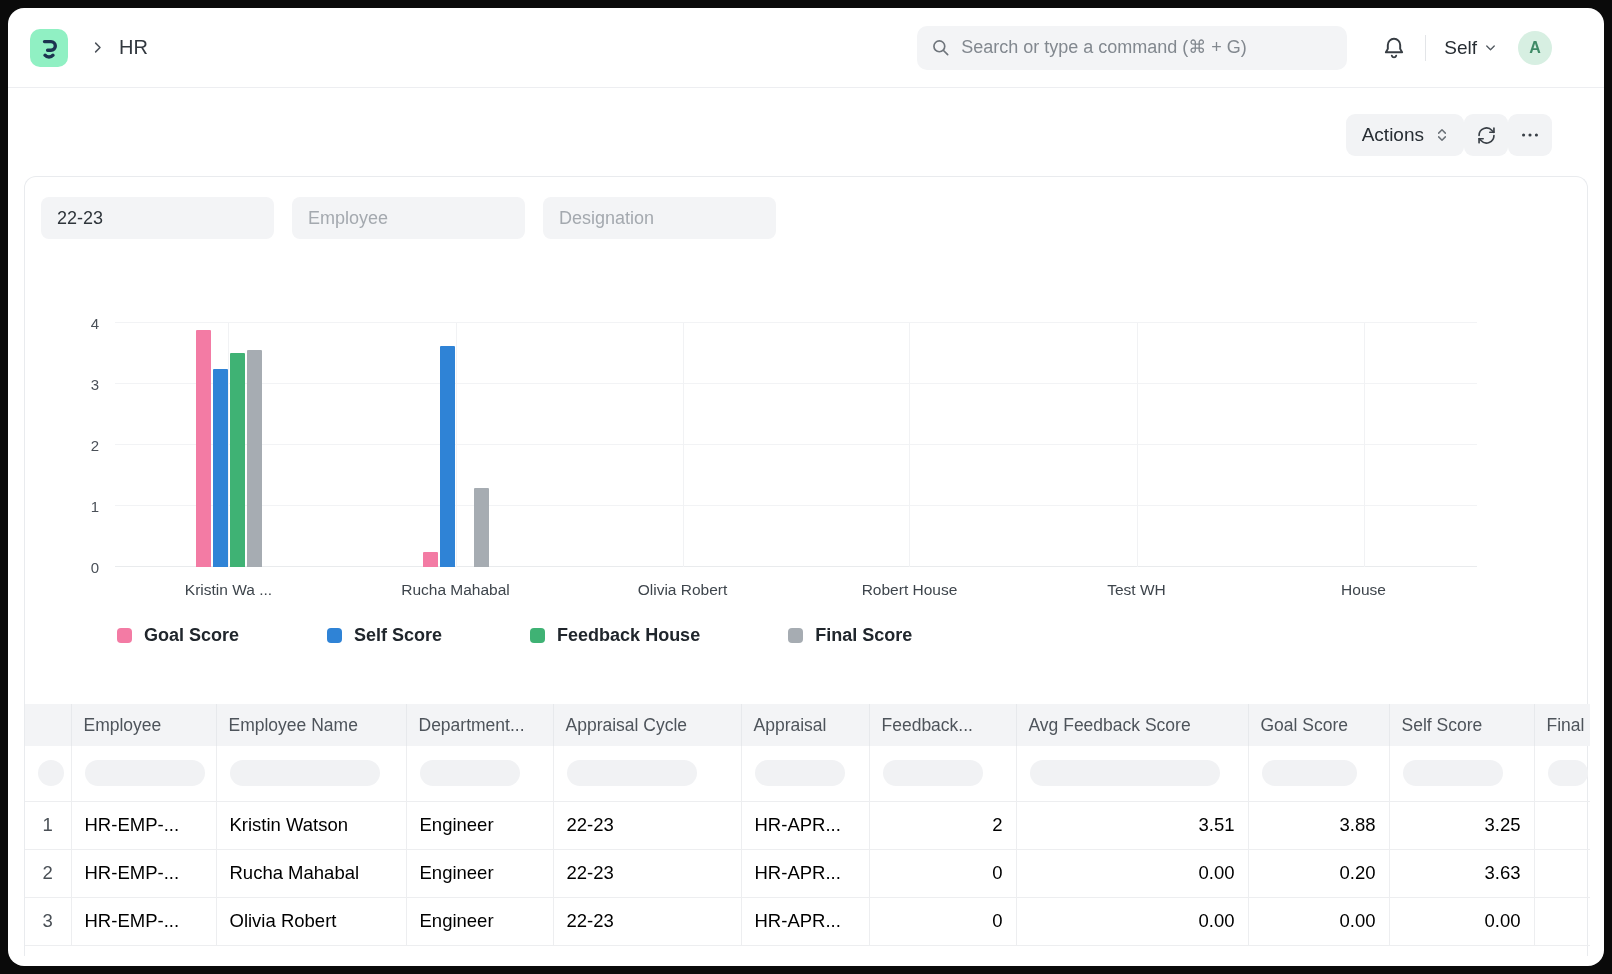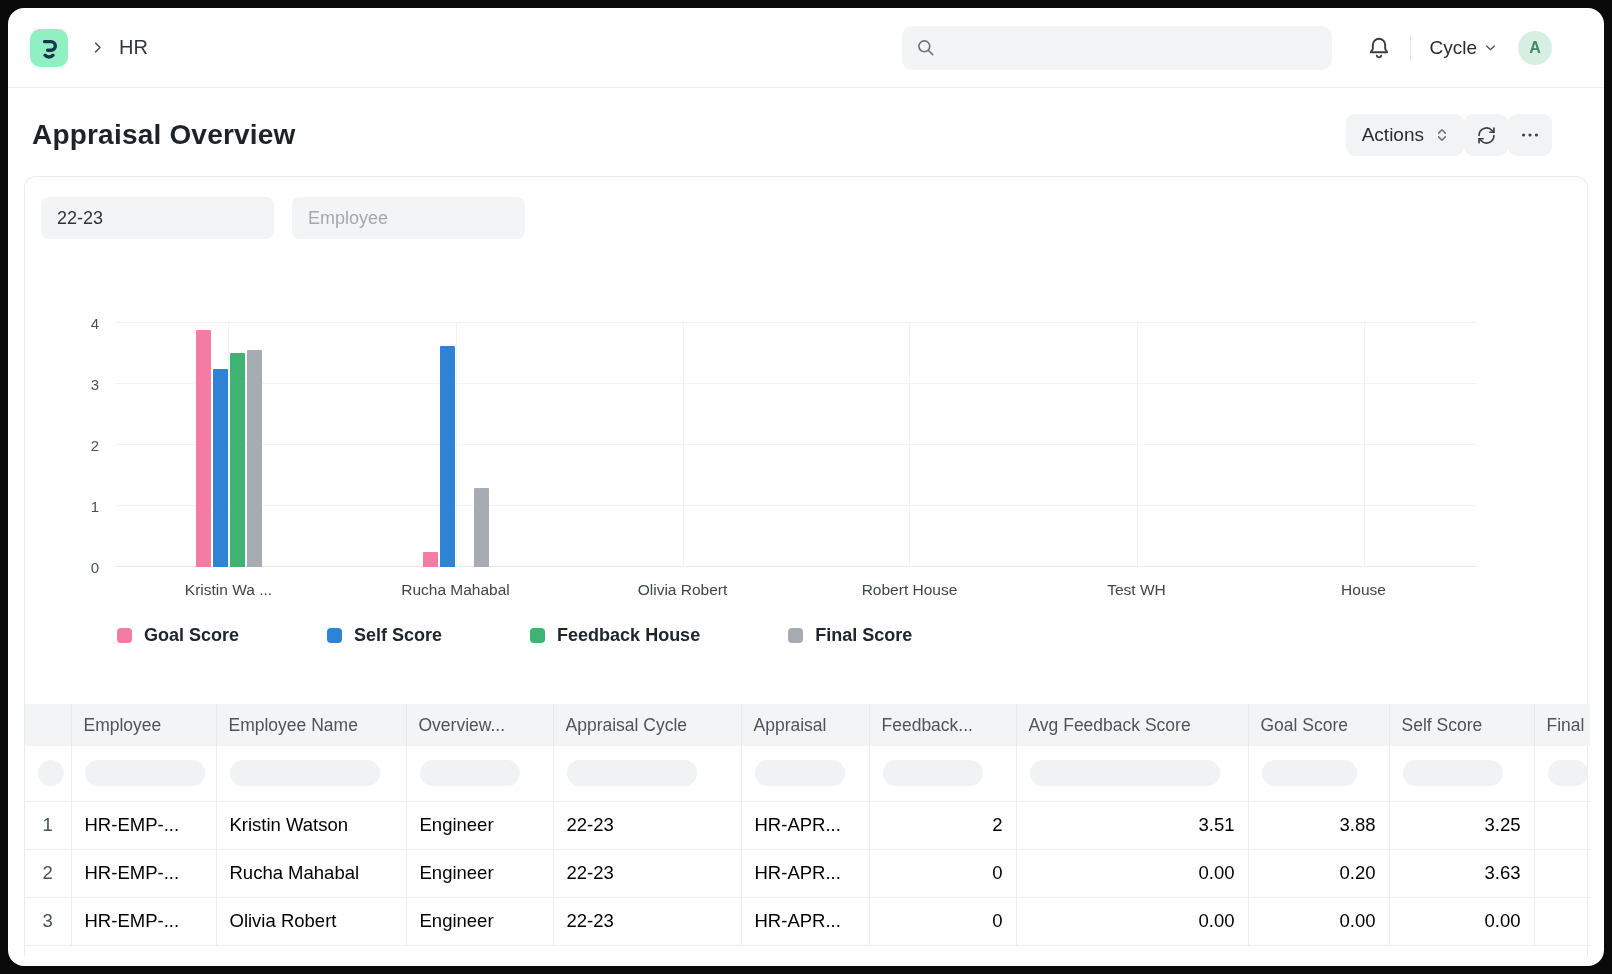--- a/index.html
+++ b/index.html
@@ -129,43 +129,43 @@
     </span>
     <span class="crumb">HR</span>
 
     <div class="topbar-spacer"></div>
 
     <div class="searchbox">
       <svg width="20" height="20" viewBox="0 0 24 24" fill="none">
         <circle cx="10" cy="10" r="6.5" stroke="#6F757C" stroke-width="2"></circle>
         <path d="M15 15l5 5" stroke="#6F757C" stroke-width="2" stroke-linecap="round"></path>
       </svg>
+      <input type="text" value="" placeholder="Search or type a command (⌘ + G)" style="">
     </div>
 
     <button class="iconbtn">
       <svg width="26" height="26" viewBox="0 0 24 24" fill="none">
         <path d="M12 3.5c-3.2 0-5.7 2.5-5.7 5.7v3.6L4.5 16h15l-1.8-3.2V9.2c0-3.2-2.5-5.7-5.7-5.7Z" stroke="#383E44" stroke-width="1.8" stroke-linejoin="round"></path>
         <path d="M10 19.2a2.1 2.1 0 0 0 4 0" stroke="#383E44" stroke-width="1.8" stroke-linecap="round"></path>
       </svg>
     </button>
 
     <div class="top-divider"></div>
 
     <div class="help">
-      <span>Cycle</span>
+      <span>Self</span>
       <svg width="15" height="15" viewBox="0 0 24 24" fill="none">
         <path d="M6 9.5l6 6 6-6" stroke="#555C63" stroke-width="2.2" stroke-linecap="round" stroke-linejoin="round"></path>
       </svg>
     </div>
 
     <div class="avatar">A</div>
   </div>
 
   <div class="page-header">
-    <h1 class="page-title">Appraisal Overview</h1>
     <div class="header-actions">
       <button class="btn btn-actions">
         <span>Actions</span>
         <svg width="16" height="16" viewBox="0 0 24 24" fill="none">
           <path d="M7 9.2l5-5 5 5" stroke="#6B7177" stroke-width="2.2" stroke-linecap="round" stroke-linejoin="round"></path>
           <path d="M7 14.8l5 5 5-5" stroke="#6B7177" stroke-width="2.2" stroke-linecap="round" stroke-linejoin="round"></path>
         </svg>
       </button>
       <button class="btn btn-square">
         <svg width="21" height="21" viewBox="0 0 24 24" fill="none">
@@ -183,20 +183,21 @@
         </svg>
       </button>
     </div>
   </div>
 
   <div class="card">
 
     <div class="filters" id="filters">
         <div class="pill filled">22-23</div>
         <div class="pill empty">Employee</div>
+        <div class="pill empty">Designation</div>
       </div>
 
     <div class="chart-wrap">
       <div class="chart-grid-row">
         <div class="y-axis" id="y-axis">
             <span style="bottom: 0px;">0</span>
             <span style="bottom: 61px;">1</span>
             <span style="bottom: 122px;">2</span>
             <span style="bottom: 183px;">3</span>
             <span style="bottom: 244px;">4</span>
@@ -293,21 +294,21 @@
           <col style="width: 232px;">
           <col style="width: 141px;">
           <col style="width: 145px;">
           <col style="width: 56px;">
         </colgroup>
       <thead>
           <tr id="thead-row">
             <th></th>
             <th>Employee</th>
             <th>Employee Name</th>
-            <th>Overview...</th>
+            <th>Department...</th>
             <th>Appraisal Cycle</th>
             <th>Appraisal</th>
             <th>Feedback...</th>
             <th>Avg Feedback Score</th>
             <th>Goal Score</th>
             <th>Self Score</th>
             <th>Final Score</th>
           </tr>
         </thead>
       <tbody id="tbody">

